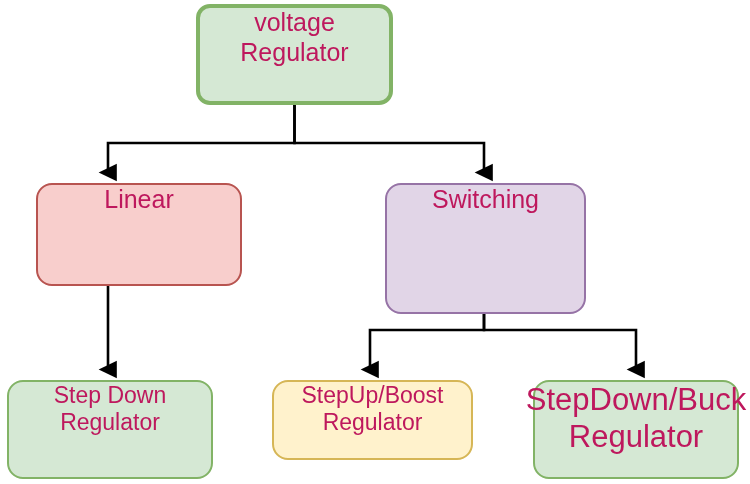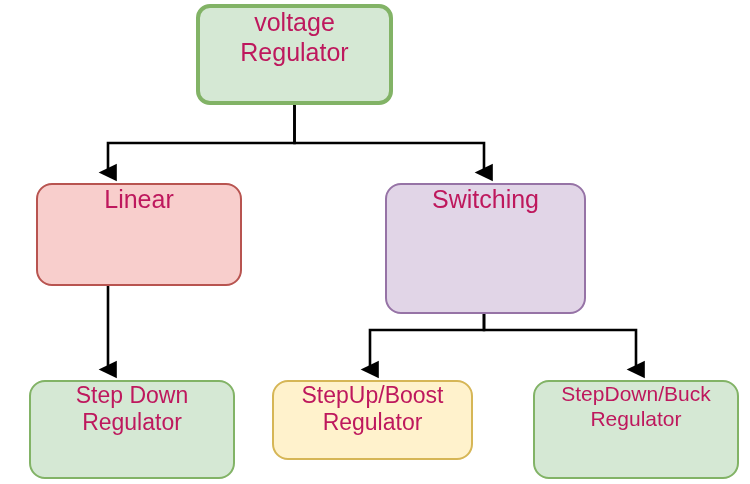--- a/index.html
+++ b/index.html
@@ -74,21 +74,20 @@
   .node-stepdown {
     left: 7px;
     top: 380px;
     width: 206px;
     height: 99px;
     background: #d5e8d4;
     border-color: #82b366;
     border-width: 2px;
     border-radius: 16px;
     font-size: 23px;
-    margin-left: 22px;
   }
   .node-boost {
     left: 272px;
     top: 380px;
     width: 201px;
     height: 80px;
     background: #fff2cc;
     border-color: #d6b656;
     border-width: 2px;
     border-radius: 16px;
@@ -96,21 +95,21 @@
   }
   .node-buck {
     left: 533px;
     top: 380px;
     width: 206px;
     height: 99px;
     background: #d5e8d4;
     border-color: #82b366;
     border-width: 2px;
     border-radius: 16px;
-    font-size: 21px;
+    font-size: 31px;
   }
   .node-label {
     display: block;
     padding: 0 6px;
   }
 </style>
 </head>
 <body>
 
 <div id="canvas">

